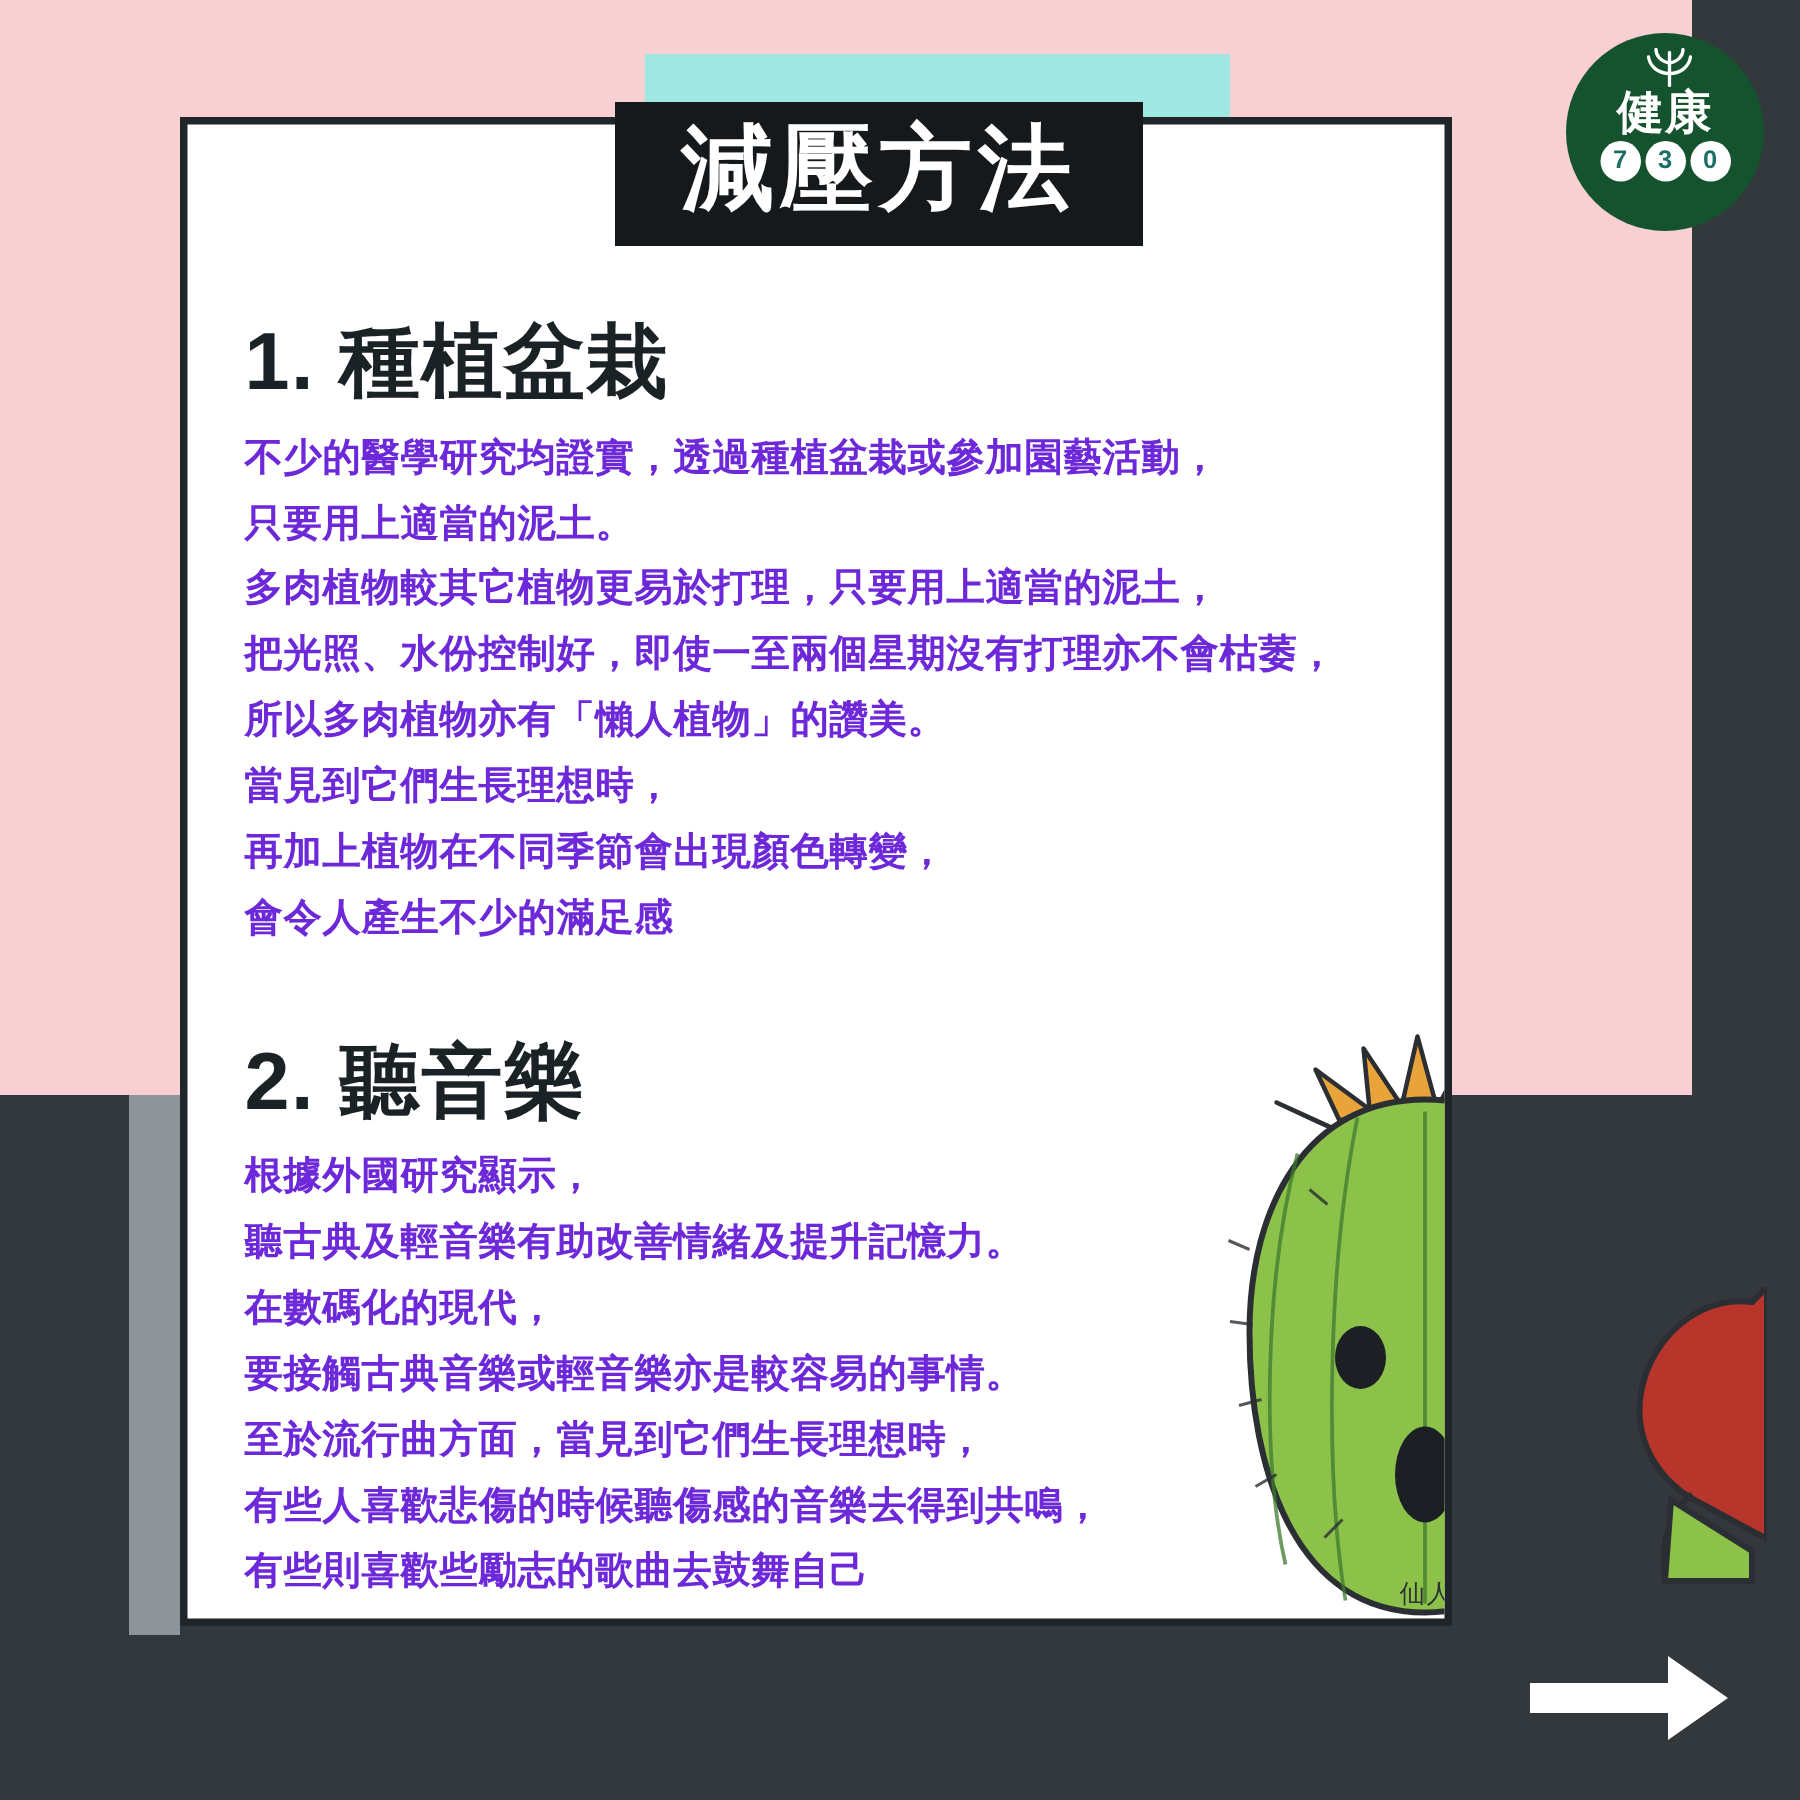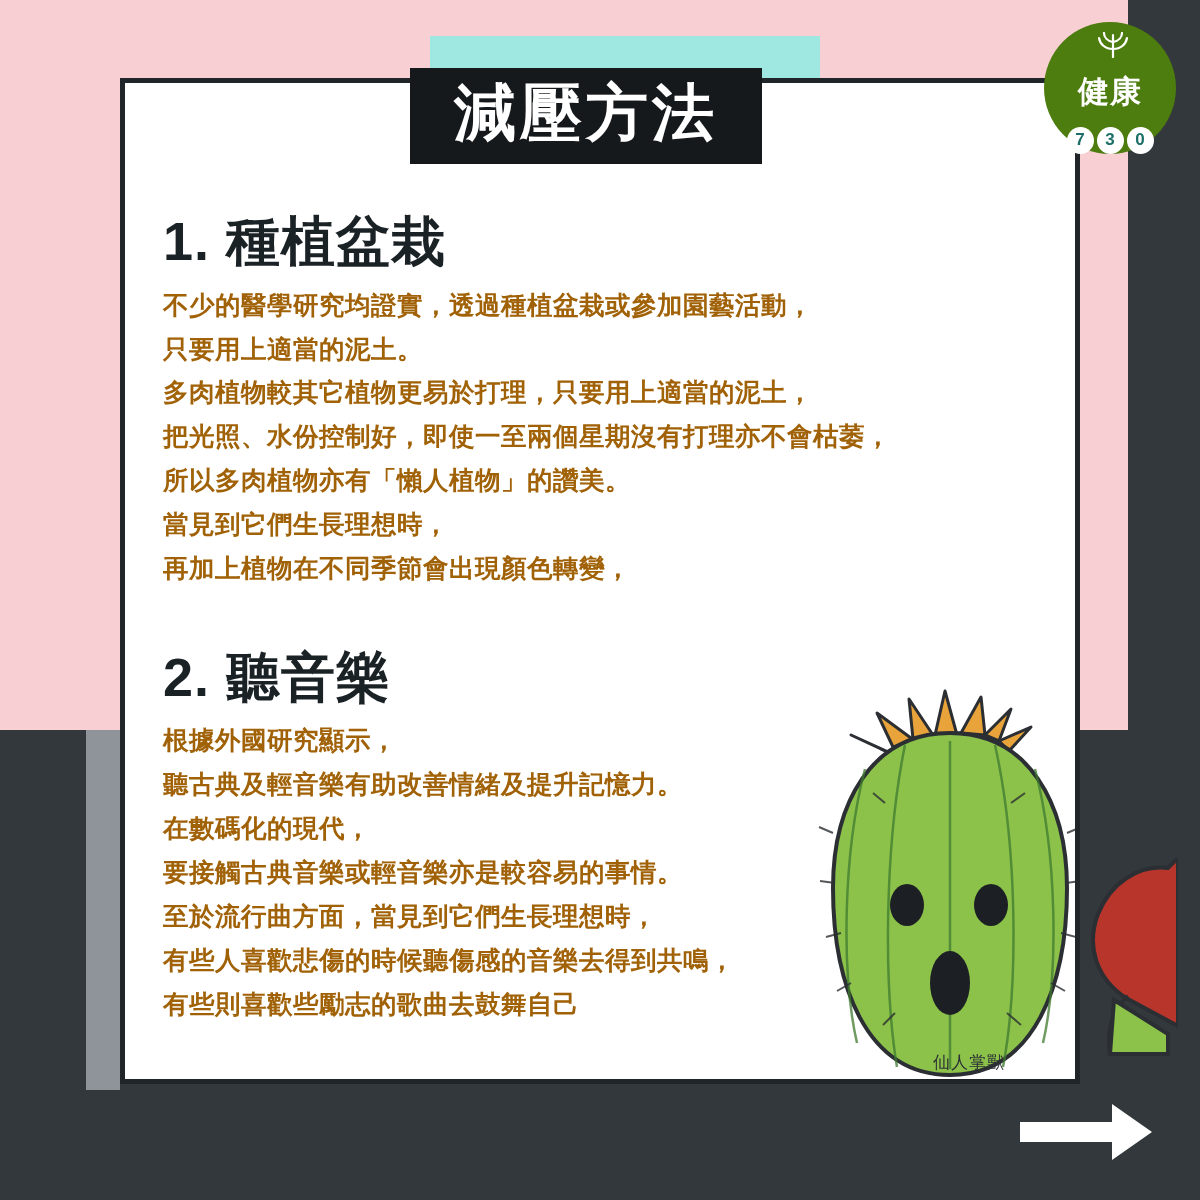--- a/index.html
+++ b/index.html
@@ -51,21 +51,21 @@
   .bg-teal-accent {
     position: absolute;
     left: 430px; top: 36px;
     width: 390px; height: 140px;
     background: #9fe8e2;
   }
   
   .card {
     position: absolute;
     left: 120px; top: 78px;
-    width: 960px; height: 1006px;
+    width: 848px; height: 1006px;
     background: #ffffff;
     border: 5px solid #1f2529;
     box-sizing: border-box;
     overflow: hidden;
   }
   
   .title-bar {
     position: absolute;
     left: 410px; top: 58px;
     background: #16191c;
@@ -81,26 +81,26 @@
     letter-spacing: 4px;
     line-height: 1;
     font-family: "Liberation Sans", sans-serif;
   }
   
   .logo {
     position: absolute;
     right: 24px; top: 22px;
     width: 132px; height: 132px;
     border-radius: 50%;
-    background: #4d7c0f;
+    background: #14532d;
     z-index: 7;
     display: flex;
     flex-direction: column;
     align-items: center;
-    justify-content: space-between;
+    justify-content: flex-start;
     padding-top: 10px;
     box-sizing: border-box;
   }
   .logo .leaf {
     width: 34px; height: 26px;
     position: relative;
     margin-bottom: 0px;
   }
   .logo-text {
     color: #ffffff;
@@ -137,21 +137,21 @@
   h2.heading {
     margin: 0 0 14px 0;
     font-size: 54px;
     font-weight: bold;
     color: #1b2226;
     letter-spacing: 1px;
     line-height: 1.05;
   }
   .para {
     margin: 0 0 0 0;
-    color: #a16207;
+    color: #6d28d9;
     font-size: 25.5px;
     font-weight: bold;
     line-height: 1.72;
     letter-spacing: 0.5px;
   }
   .para div { white-space: pre; }
   .section-2 { margin-top: 58px; }
   
   .cactus-wrap {
     position: absolute;
@@ -205,20 +205,21 @@
 
       <h2 class="heading">1. 種植盆栽</h2>
       <div class="para">
         <div>不少的醫學研究均證實，透過種植盆栽或參加園藝活動，</div>
         <div>只要用上適當的泥土。</div>
         <div>多肉植物較其它植物更易於打理，只要用上適當的泥土，</div>
         <div>把光照、水份控制好，即使一至兩個星期沒有打理亦不會枯萎，</div>
         <div>所以多肉植物亦有「懶人植物」的讚美。</div>
         <div>當見到它們生長理想時，</div>
         <div>再加上植物在不同季節會出現顏色轉變，</div>
+        <div>會令人產生不少的滿足感</div>
       </div>
 
       <div class="section-2">
         <h2 class="heading">2. 聽音樂</h2>
         <div class="para">
           <div>根據外國研究顯示，</div>
           <div>聽古典及輕音樂有助改善情緒及提升記憶力。</div>
           <div>在數碼化的現代，</div>
           <div>要接觸古典音樂或輕音樂亦是較容易的事情。</div>
           <div>至於流行曲方面，當見到它們生長理想時，</div>

